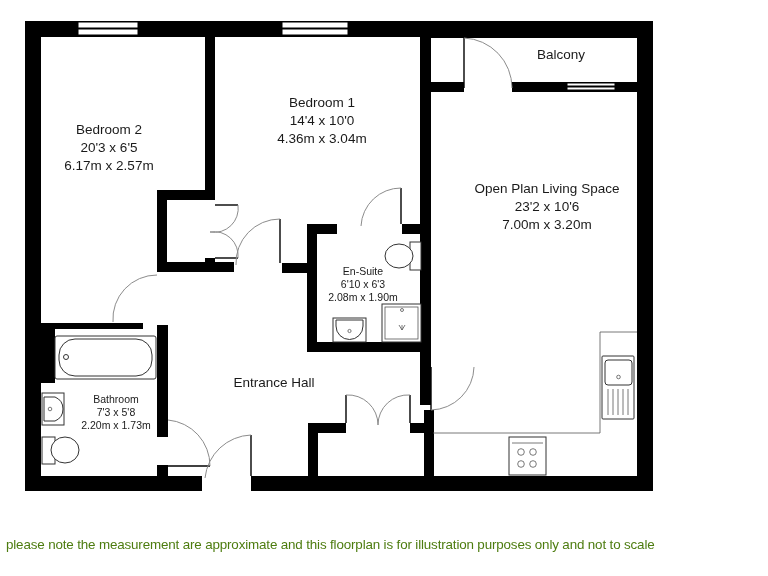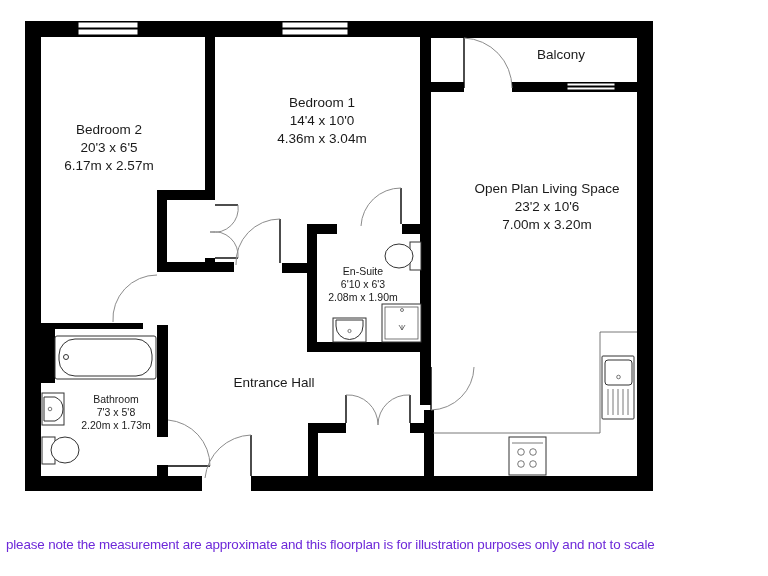--- a/index.html
+++ b/index.html
@@ -1,21 +1,21 @@
 <!DOCTYPE html>
 <html><head>
 <meta charset="utf-8">
 <style>
   html, body { margin: 0; padding: 0; background: #ffffff; }
   body { width: 768px; height: 576px; position: relative; overflow: hidden; font-family: "Liberation Sans", sans-serif; }
   #plan { position: absolute; left: 0; top: 0; }
   .lbl { font-family: "Liberation Sans", sans-serif; fill: #1a1a1a; text-anchor: middle; }
   .lbl-lg { font-size: 13.5px; }
   .lbl-sm { font-size: 10.5px; }
-  .footnote { position: absolute; left: 6px; top: 537px; font-size: 13.4px; color: #6d28d9; white-space: nowrap; letter-spacing: -0.15px; }
+  .footnote { position: absolute; left: 6px; top: 537px; font-size: 13.4px; color: #4d7c0f; white-space: nowrap; letter-spacing: -0.15px; }
   .wall { fill: #000; }
   .win { fill: #fff; stroke: #000; stroke-width: 1; }
   .swing { fill: none; stroke: #8c8c8c; stroke-width: 1; }
   .leaf { stroke: #000; stroke-width: 1.4; }
   .fix { fill: #fff; stroke: #333; stroke-width: 1; }
   .fix-thin { fill: none; stroke: #555; stroke-width: 0.8; }
 </style>
 </head>
 <body>
 

